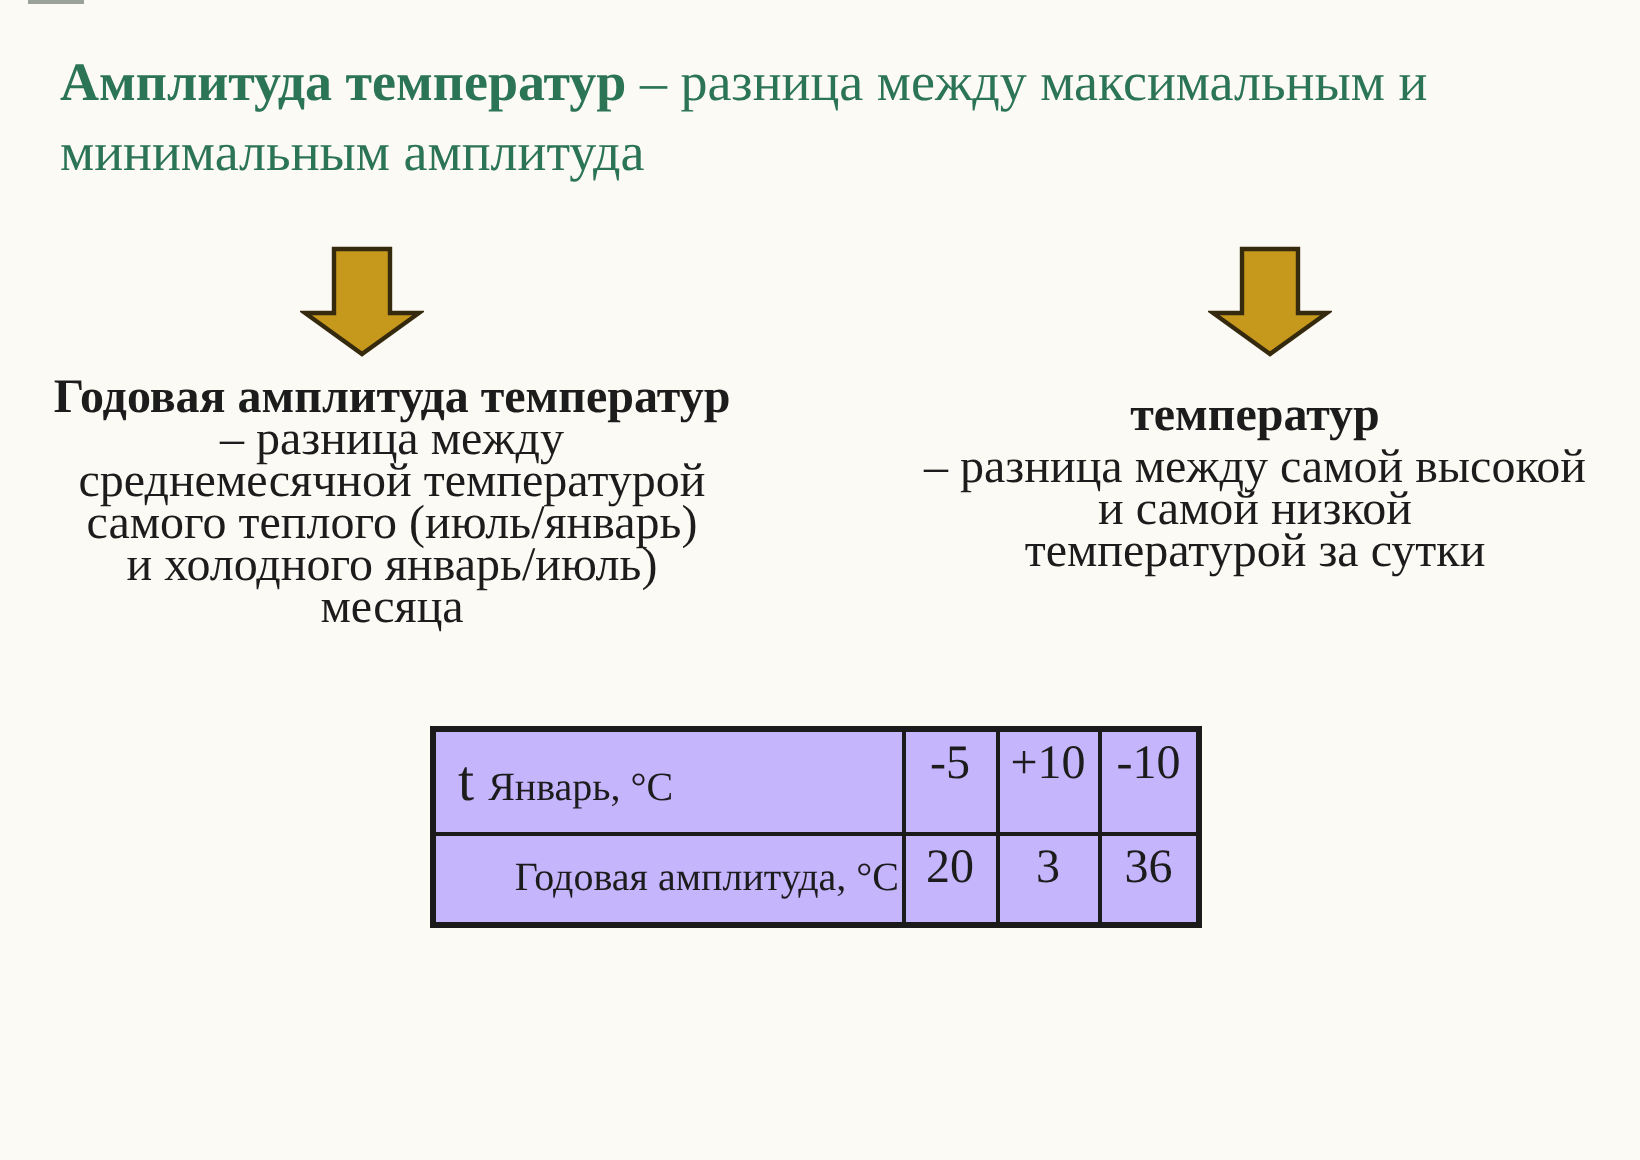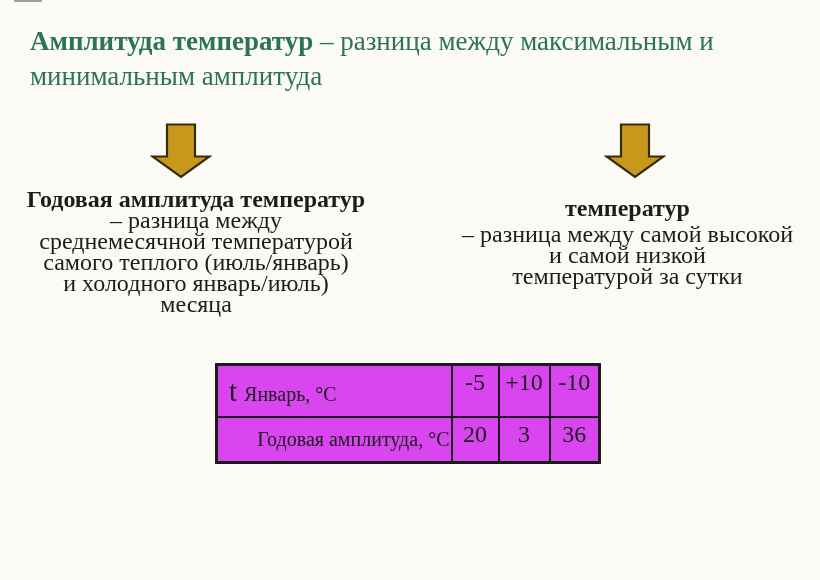--- a/index.html
+++ b/index.html
@@ -44,21 +44,21 @@
   }
   .block-left  { left: 15px;  top: 189px; width: 362px; }
   .block-right { left: 445px; top: 198px; width: 365px; }
   .block-heading { font-weight: bold; }
   .block-right .first-body-line { margin-top: 5px; }
   .temp-table {
     position: absolute;
     left: 215px; top: 363px;
     border-collapse: collapse;
     table-layout: fixed;
-    background: #d946ef;
+    background: #c4b5fd;
     border: 3px solid #1B1B1B;
   }
   .temp-table td { border: 2px solid #1B1B1B; }
   .col-label { width: 235px; }
   .col-n1 { width: 47px; }
   .col-n2 { width: 51px; }
   .col-n3 { width: 50px; }
   .row-1 td { height: 46px; }
   .row-2 td { height: 43px; }
   .row-3 td { height: 39px; }

